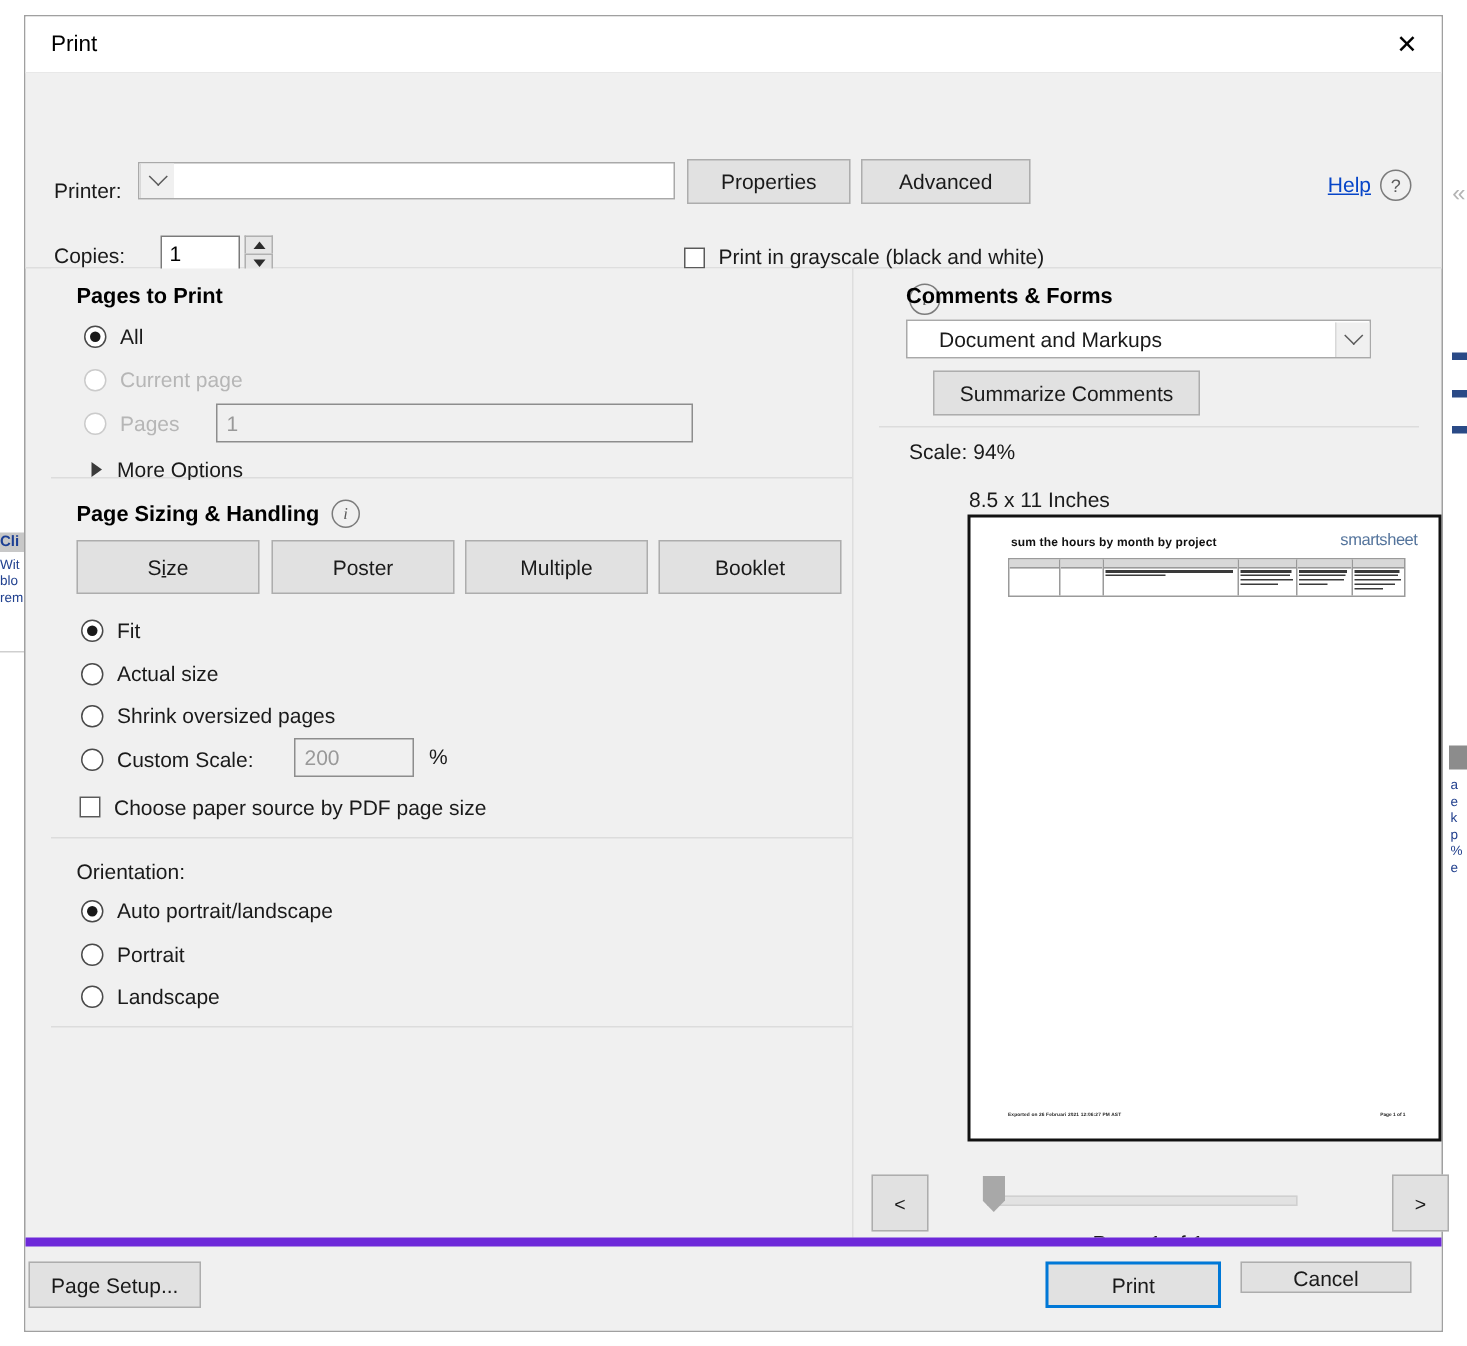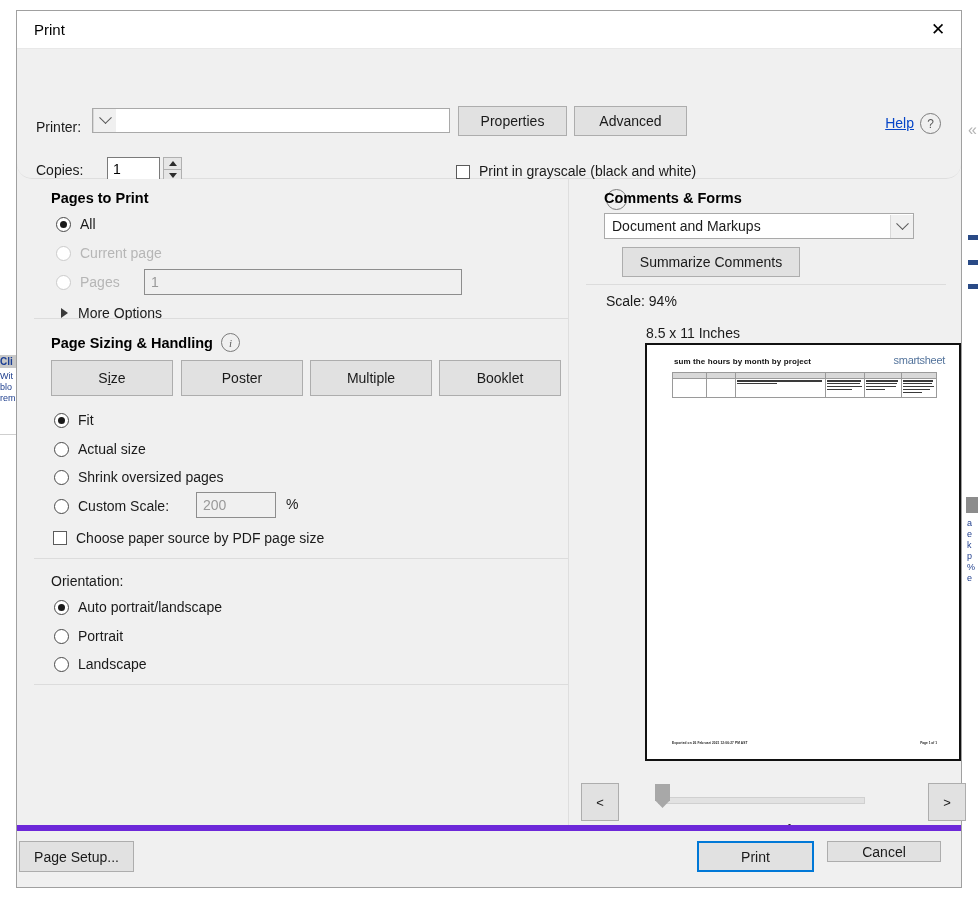--- a/index.html
+++ b/index.html
@@ -120,21 +120,20 @@
     color: #000;
     cursor: default;
   }
 
   
   .top-strip {
     position: relative;
     height: 129px;
     background: #f0f0f0;
     border-bottom: 1px solid #dedede;
-    border-radius: 15px;
   }
   .lbl { font-size: 14px; color: #1a1a1a; }
 
   .printer-label { position: absolute; left: 19px; top: 70px; }
   .printer-select {
     position: absolute; left: 75px; top: 59px;
     width: 358px; height: 25px;
     background: #ffffff;
     border: 1px solid #a9a9a9;
     box-sizing: border-box;
@@ -329,21 +328,21 @@
   }
   #cf-title { position: absolute; left: 18px; top: 11px; }
   .cf-select {
     position: absolute; left: 18px; top: 34px;
     width: 310px; height: 26px;
     background: #ffffff;
     border: 1px solid #a9a9a9;
     box-sizing: border-box;
     display: flex; align-items: center;
   }
-  .cf-select .val { padding-left: 7px; font-size: 14px; flex: 1; }
+  .cf-select .val { padding-left: 21px; font-size: 14px; flex: 1; }
   .btn-summarize { position: absolute; left: 36px; top: 68px; width: 178px; height: 30px; }
 
   .scale-line { position: absolute; left: 37px; top: 114px; font-size: 14px; }
   .page-dims { position: absolute; left: 77px; top: 146px; font-size: 14px; }
 
   
   .preview-frame {
     position: absolute; left: 76px; top: 164px;
     width: 316px; height: 418px;
     background: #ffffff;

